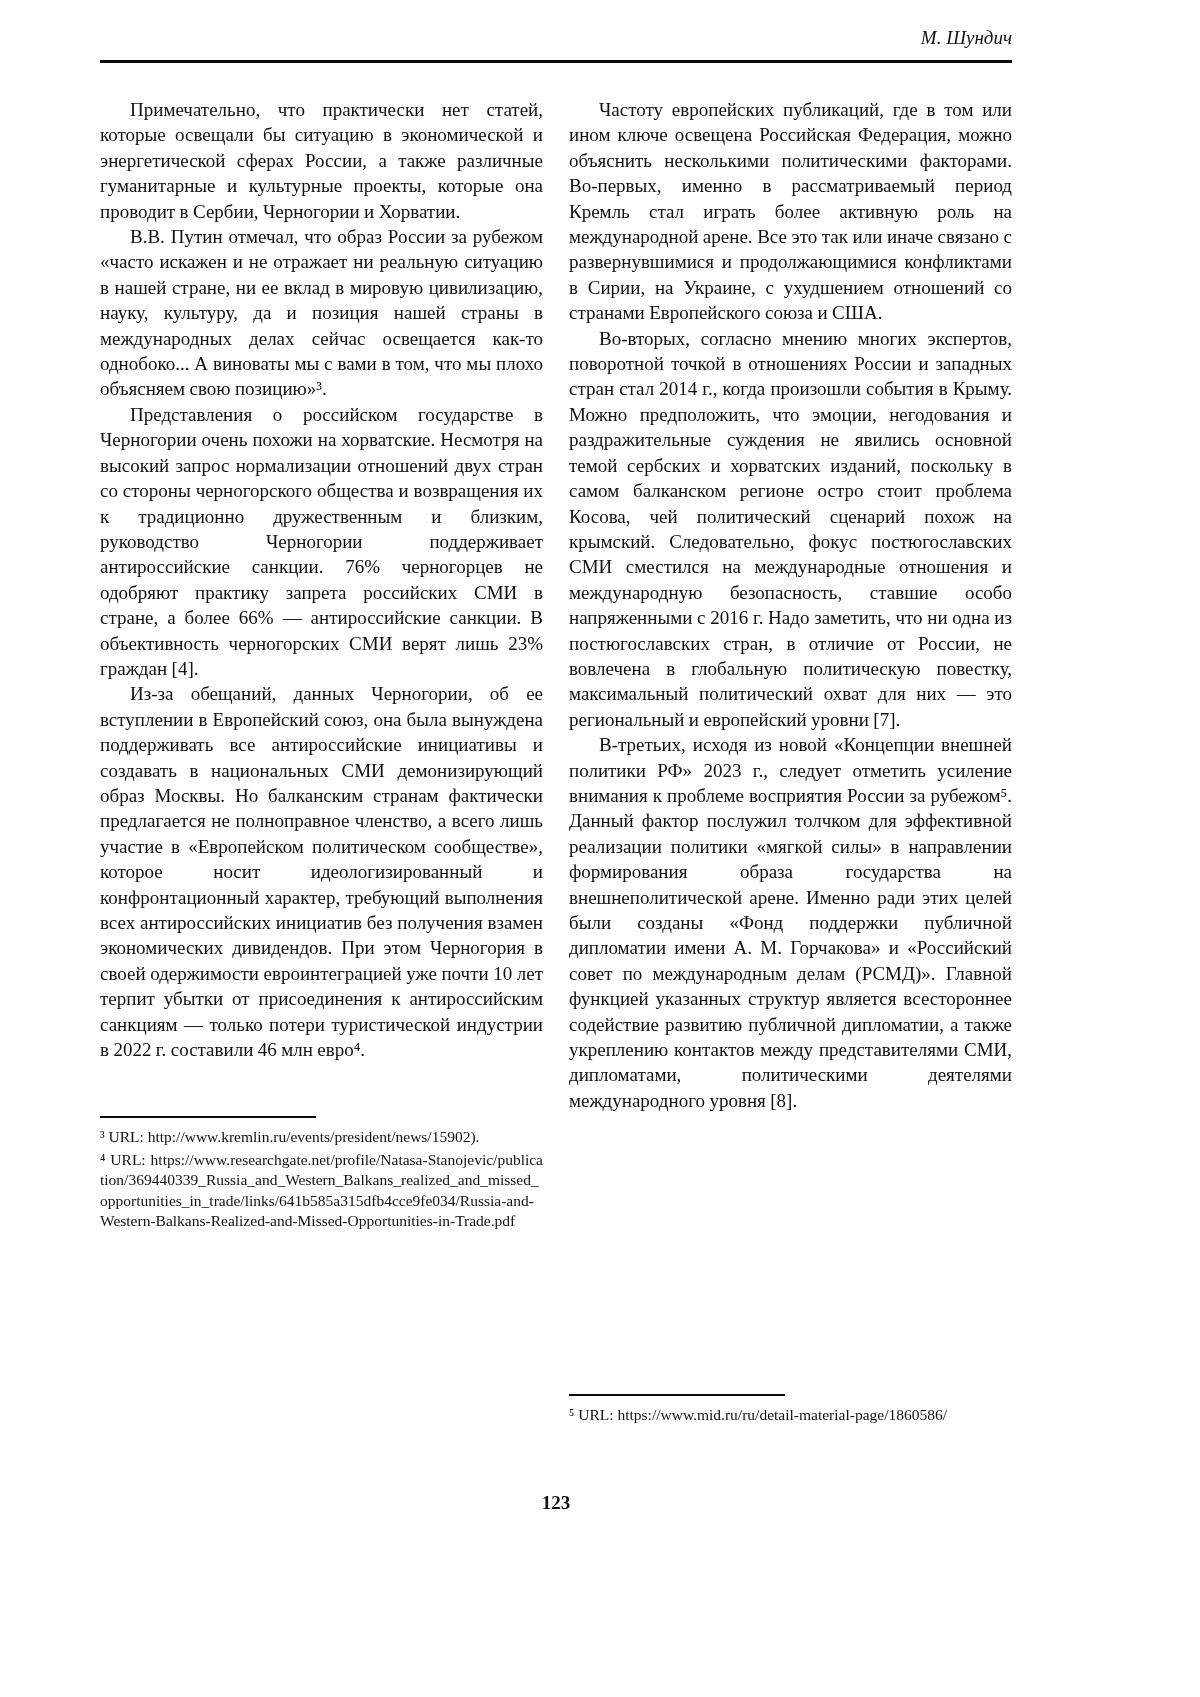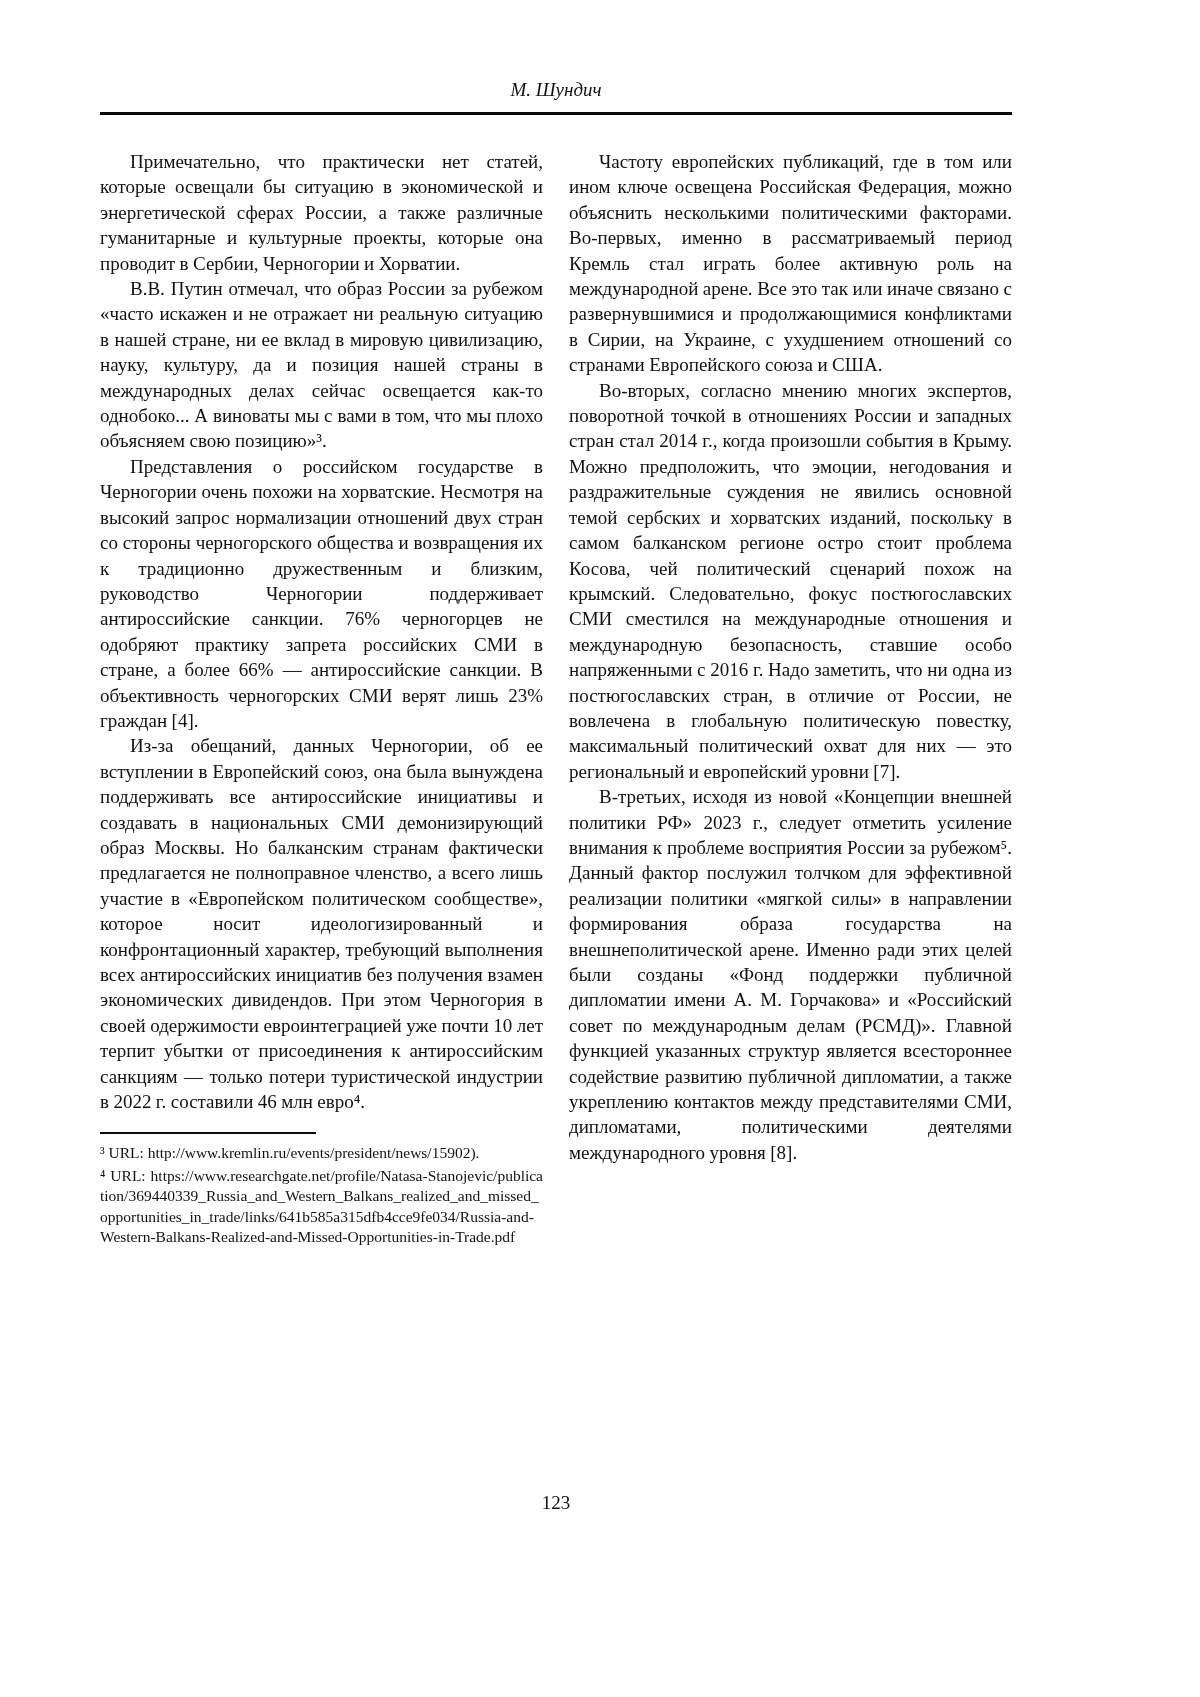--- a/index.html
+++ b/index.html
@@ -18,42 +18,43 @@
     box-sizing: border-box;
     overflow: hidden;
   }
   .content {
     position: absolute;
     left: 100px;
     top: 0;
     width: 912px;
   }
   .running-head {
-    margin-top: 78px;
-    text-align: center;
+    margin-top: 26px;
+    text-align: right;
     font-style: italic;
     font-size: 19px;
     line-height: 24px;
     color: #111111;
   }
   .head-rule {
     margin-top: 10px;
     height: 0;
     border-top: 3.5px solid #0a0a0a;
   }
   .columns {
     display: flex;
     gap: 26px;
     margin-top: 34px;
     height: 1330px;
   }
   .col {
     width: 443px;
     display: flex;
     flex-direction: column;
+    gap: 36px;
   }
   .body-text .para {
     margin: 0;
     font-size: 19px;
     line-height: 25.4px;
     text-align: justify;
     text-indent: 30px;
     hyphens: auto;
     -webkit-hyphens: auto;
     word-spacing: -0.3px;
@@ -79,20 +80,21 @@
     hyphens: none;
   }
   .page-number {
     position: absolute;
     left: 100px;
     width: 912px;
     top: 1492px;
     text-align: center;
     font-size: 19px;
     color: #111111;
+    font-weight: bold;
   }
 </style>
 </head>
 <body>
 
 <div class="page">
   <div class="content">
 
     <div class="running-head">М. Шундич</div>
 
@@ -115,19 +117,25 @@
             </div>
         </div>
       </div>
 
       <div class="col">
         <div class="body-text">
             <p class="para">Частоту европейских публикаций, где в том или ином ключе освещена Российская Федерация, можно объяснить несколькими политическими факторами. Во-первых, именно в рассматриваемый период Кремль стал играть более активную роль на международной арене. Все это так или иначе связано с развернувшимися и продолжающимися конфликтами в Сирии, на Украине, с ухудшением отношений со странами Европейского союза и США.</p>
             <p class="para">Во-вторых, согласно мнению многих экспертов, поворотной точкой в отношениях России и западных стран стал 2014 г., когда произошли события в Крыму. Можно предположить, что эмоции, негодования и раздражительные суждения не явились основной темой сербских и хорватских изданий, поскольку в самом балканском регионе остро стоит проблема Косова, чей политический сценарий похож на крымский. Следовательно, фокус постюгославских СМИ сместился на международные отношения и международную безопасность, ставшие особо напряженными с 2016 г. Надо заметить, что ни одна из постюгославских стран, в отличие от России, не вовлечена в глобальную политическую повестку, максимальный политический охват для них — это региональный и европейский уровни [7].</p>
             <p class="para">В-третьих, исходя из новой «Концепции внешней политики РФ» 2023 г., следует отметить усиление внимания к проблеме восприятия России за рубежом⁵. Данный фактор послужил толчком для эффективной реализации политики «мягкой силы» в направлении формирования образа государства на внешнеполитической арене. Именно ради этих целей были созданы «Фонд поддержки публичной дипломатии имени А. М. Горчакова» и «Российский совет по международным делам (РСМД)». Главной функцией указанных структур является всестороннее содействие развитию публичной дипломатии, а также укреплению контактов между представителями СМИ, дипломатами, политическими деятелями международного уровня [8].</p>
           </div>
+        <div class="footnotes anchored">
+          <div class="fn-rule"></div>
+          <div class="fn-list">
+              <p class="footnote">⁵ URL: https://www.mid.ru/ru/detail-material-page/1860586/</p>
+            </div>
+        </div>
       </div>
 
     </div>
   </div>
 
   <div class="page-number">123</div>
 </div>
 
 </body></html>

